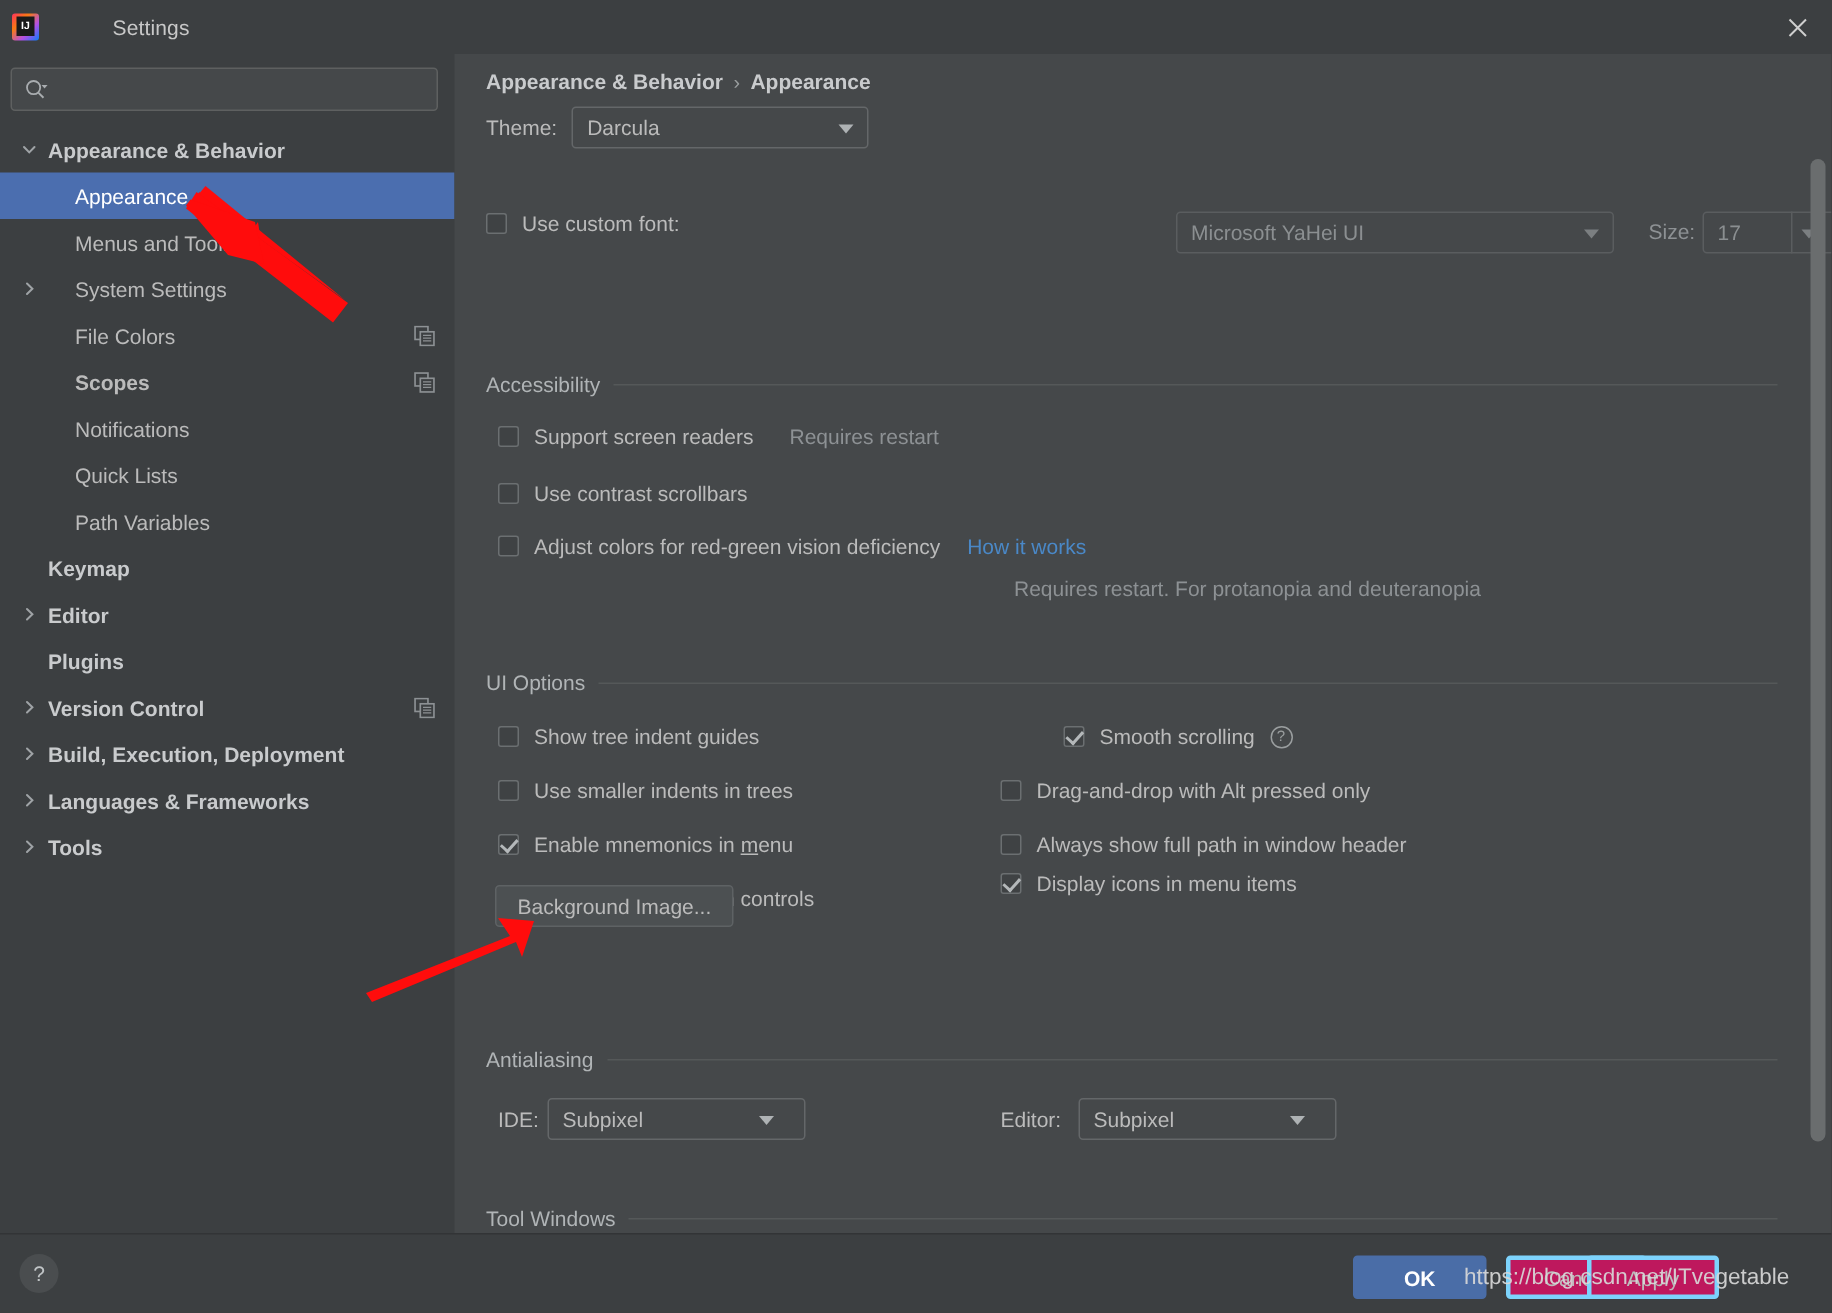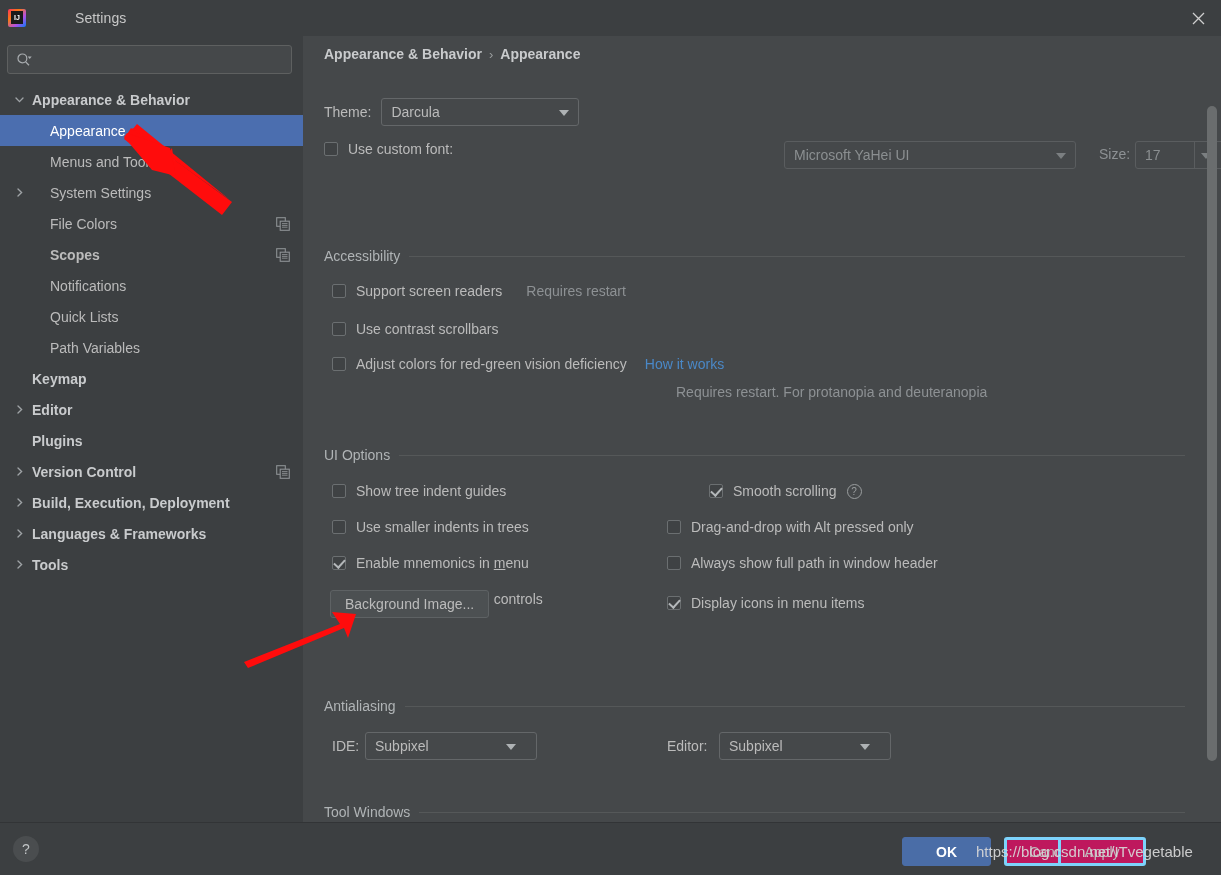--- a/index.html
+++ b/index.html
@@ -123,21 +123,21 @@
     overflow: hidden;
   }
   .breadcrumb {
     position: absolute; left: 21px; top: 10px;
     font-size: 14px; font-weight: bold; color: #c9cbcd;
     display: flex; align-items: center; gap: 7px;
   }
   .crumb-sep { color: #9a9e9f; font-weight: normal; font-size: 13px; }
 
   .row-theme {
-    position: absolute; left: 21px; top: 62px;
+    position: absolute; left: 21px; top: 35px;
     display: flex; align-items: center; justify-content: flex-end;
   }
   .lbl { font-size: 14px; color: #bbbbbb; }
 
   .combo {
     position: relative;
     height: 28px;
     border: 1px solid #646769;
     border-radius: 3px;
     background: #45484a;
@@ -518,21 +518,21 @@
       <span class="helpcircle">?</span>
     </div>
     <div class="cbrow" style="left:364px; top:483px;">
       <span class="cb" id="cb-r1"></span>
       <span class="cbtext">Drag-and-drop with Alt pressed only</span>
     </div>
     <div class="cbrow" style="left:364px; top:519px;">
       <span class="cb" id="cb-r2"></span>
       <span class="cbtext">Always show full path in window header</span>
     </div>
-    <div class="cbrow" style="left:364px; top:559px;justify-content:center;">
+    <div class="cbrow" style="left:364px; top:545px;justify-content:center;">
       <span class="cb checked" id="cb-r3"></span>
       <span class="cbtext">Display icons in menu items</span>
     </div>
 
     <div class="btn-bgimage" style="left:27px; top:554px;">Background Image...</div>
 
     <div class="section" style="left:21px; top:662px; width:861px;">
       <span>Antialiasing</span>
       <span class="sline" style="flex:1"></span>
     </div>

